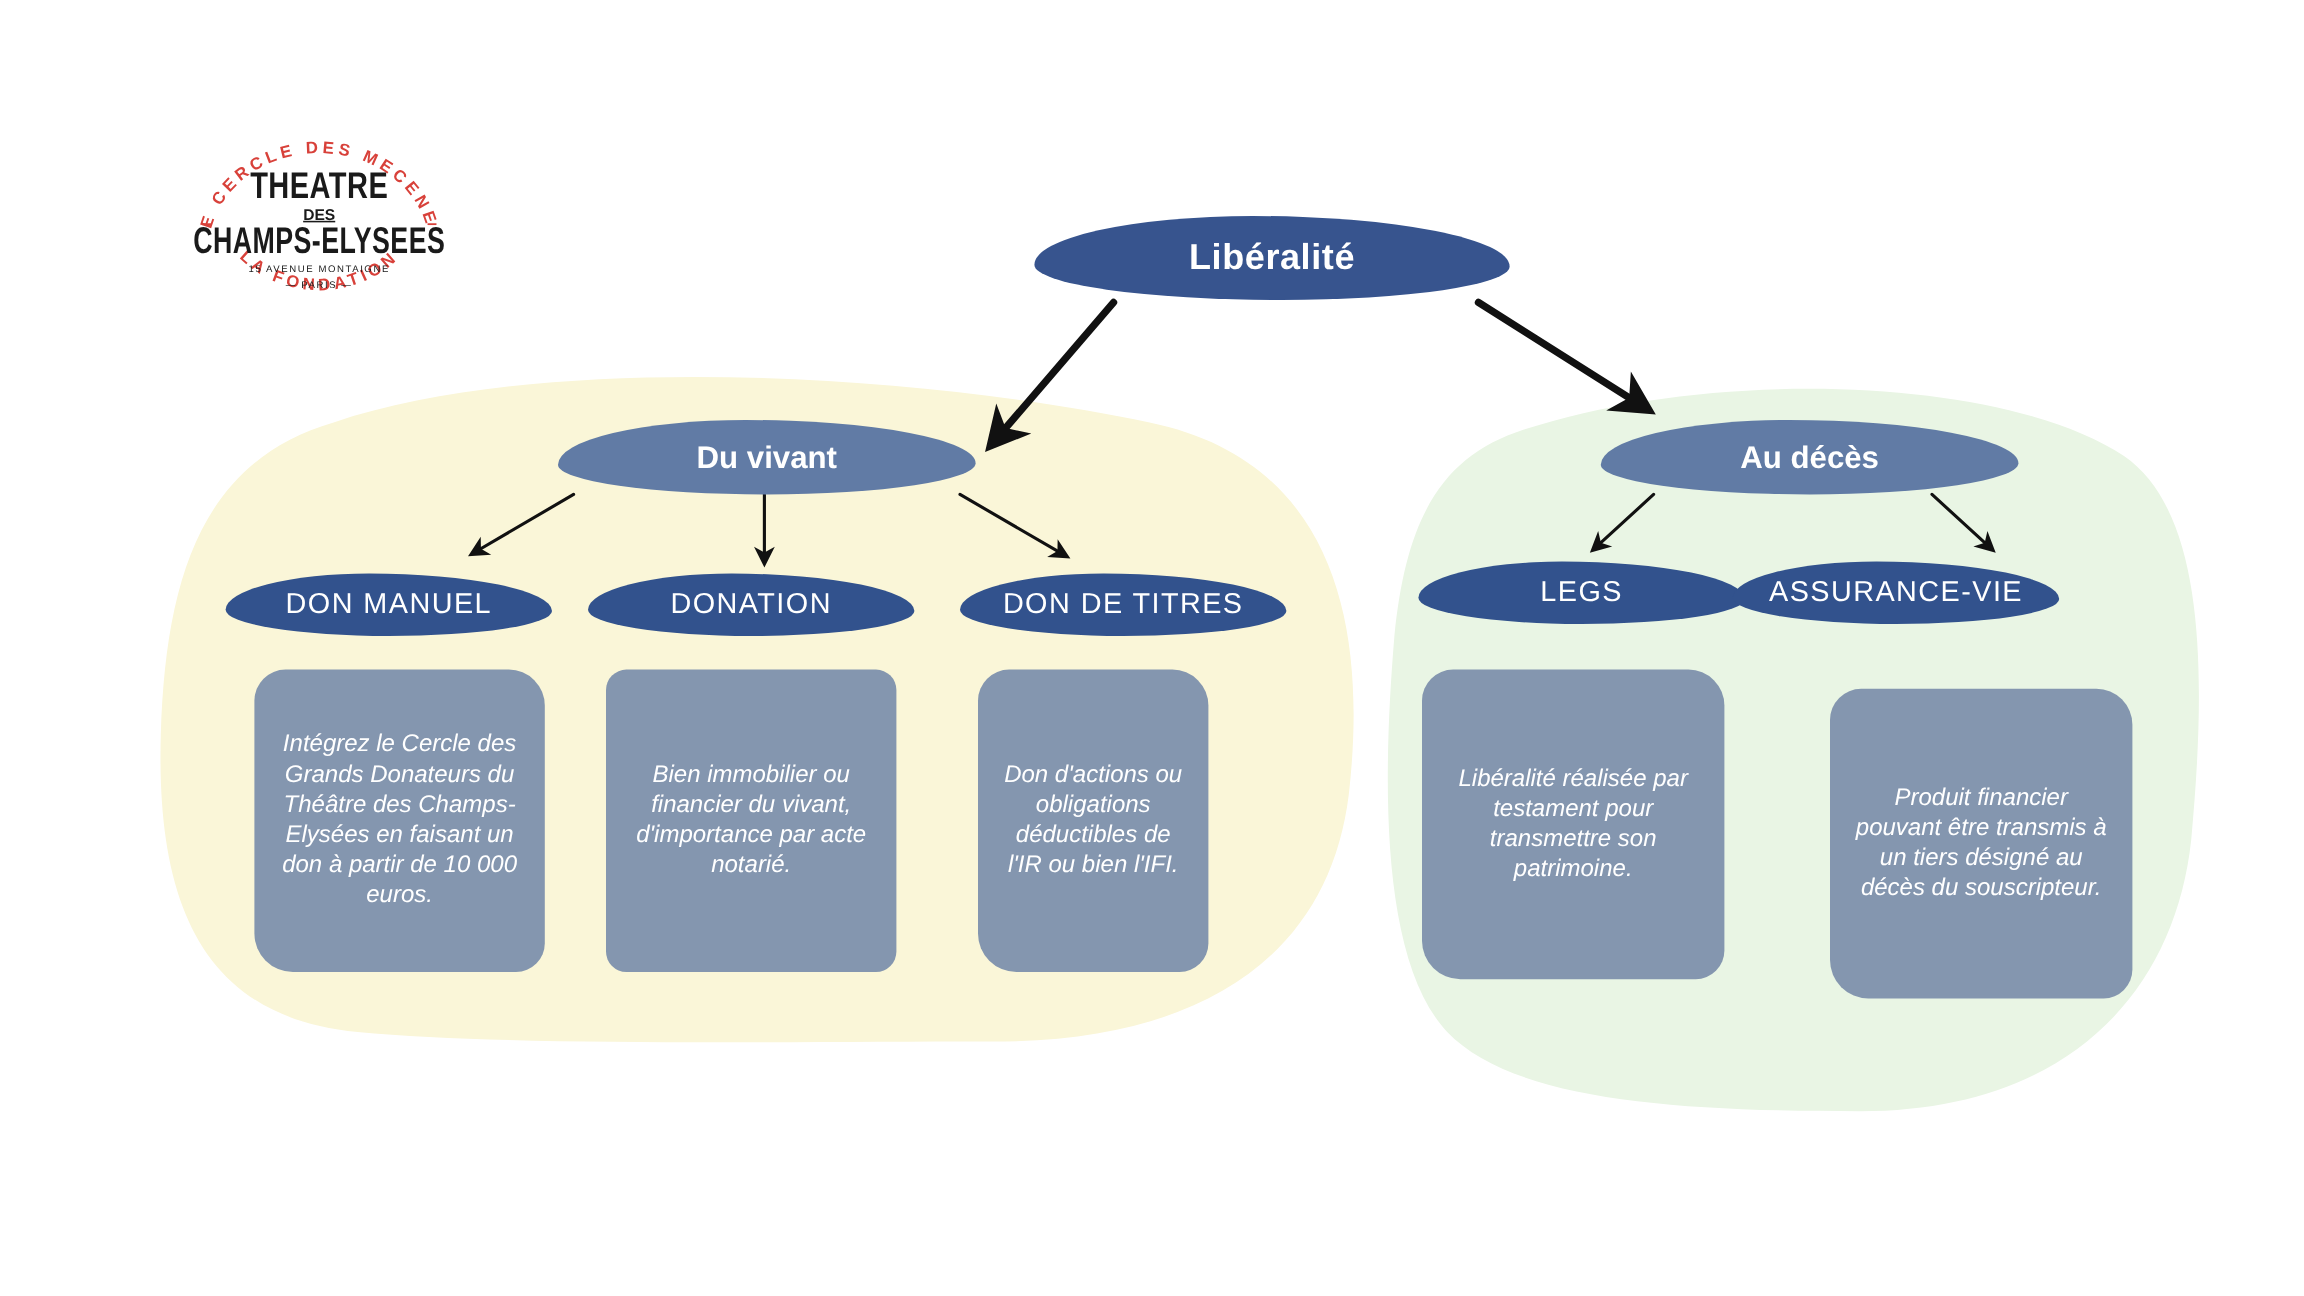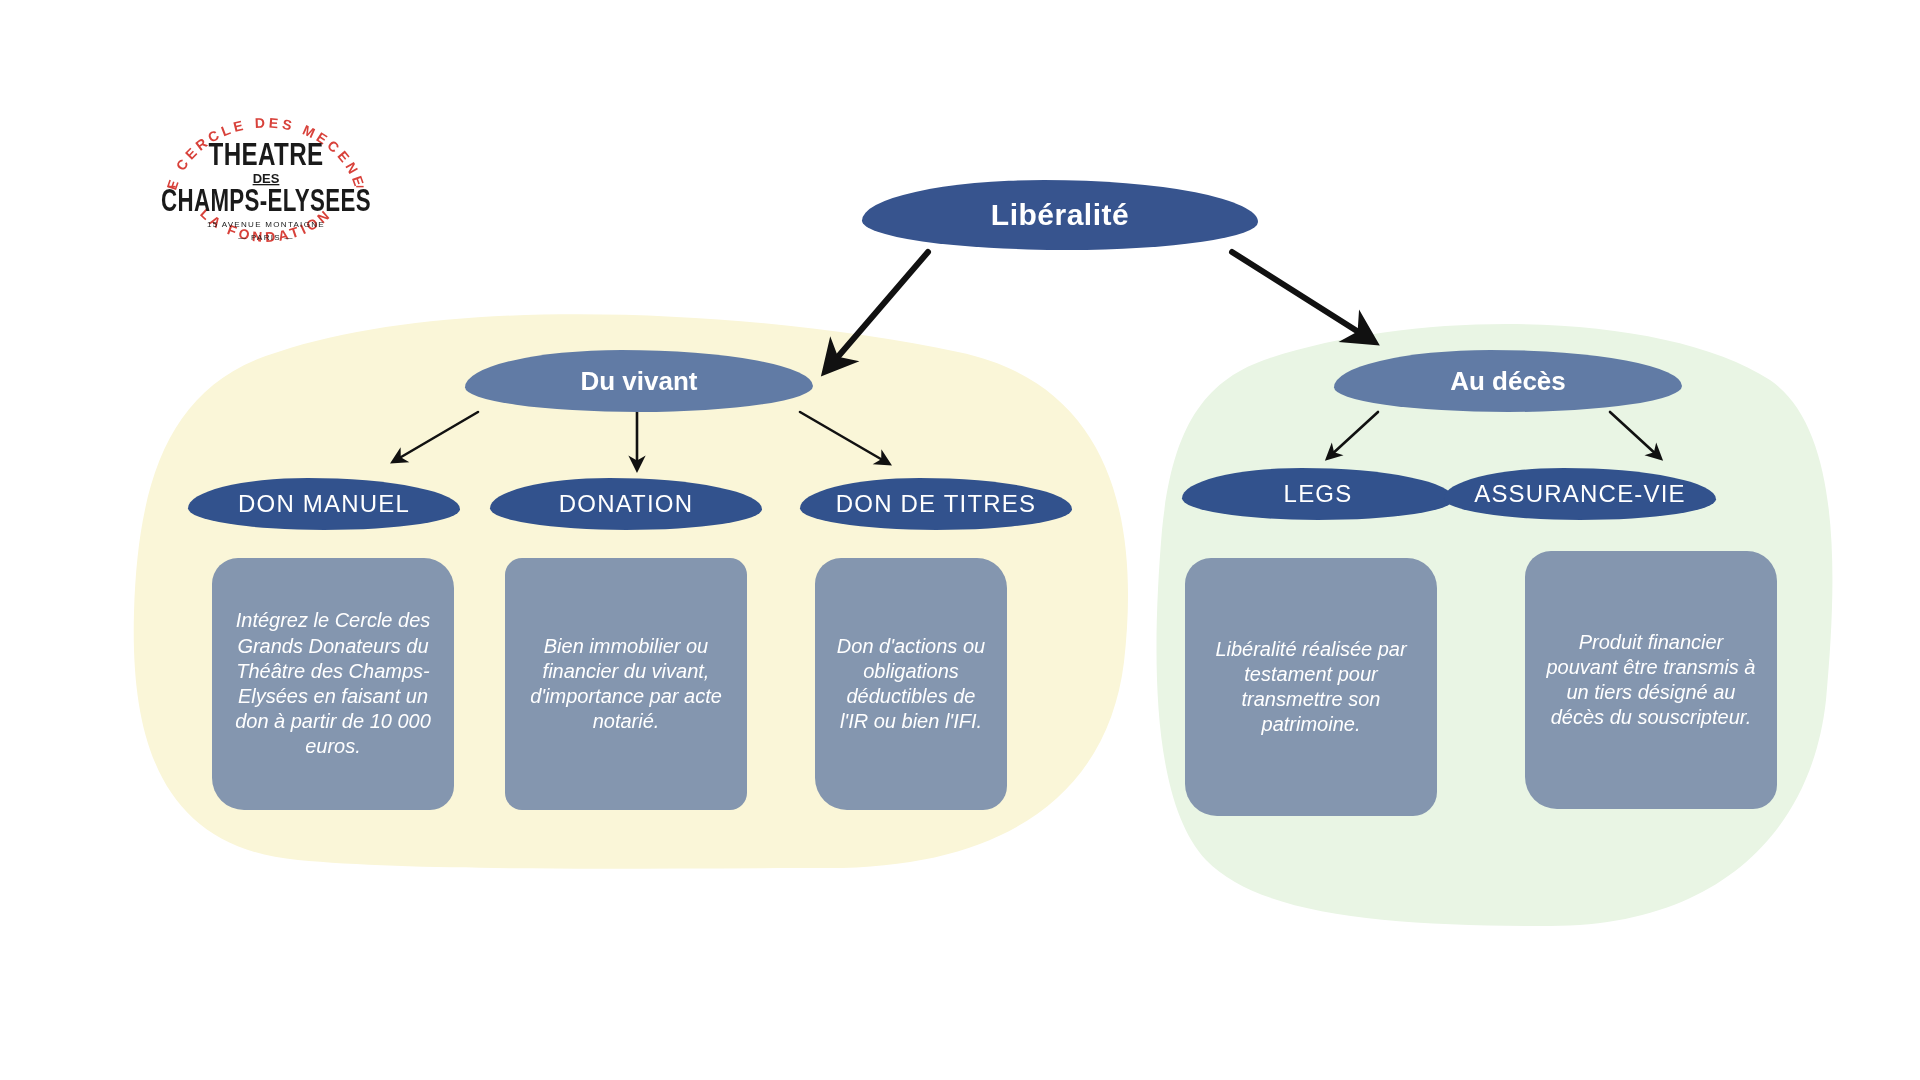--- a/index.html
+++ b/index.html
@@ -113,21 +113,21 @@
     font-style: italic;
     font-size: 20px;
     line-height: 1.26;
     text-align: center;
     border-radius: 26px 30px 24px 32px;
   }
   .card-don-manuel  { left: 212px;  top: 558px; width: 242px; height: 252px; }
   .card-donation    { left: 505px;  top: 558px; width: 242px; height: 252px; border-radius: 17px; }
   .card-don-titres  { left: 815px;  top: 558px; width: 192px; height: 252px; justify-content: center; }
   .card-legs        { left: 1185px; top: 558px; width: 252px; height: 258px; }
-  .card-assurance   { left: 1525px; top: 551px; width: 252px; height: 258px; }
+  .card-assurance   { left: 1525px; top: 574px; width: 252px; height: 258px; }
 
   .card span { display: block; }
 </style>
 </head>
 <body>
 
 <div id="canvas">
 
   <div class="blob" style="left:128px; top:312px;">
     <svg width="1010" height="560" viewBox="0 0 1010 560" aria-hidden="true">

